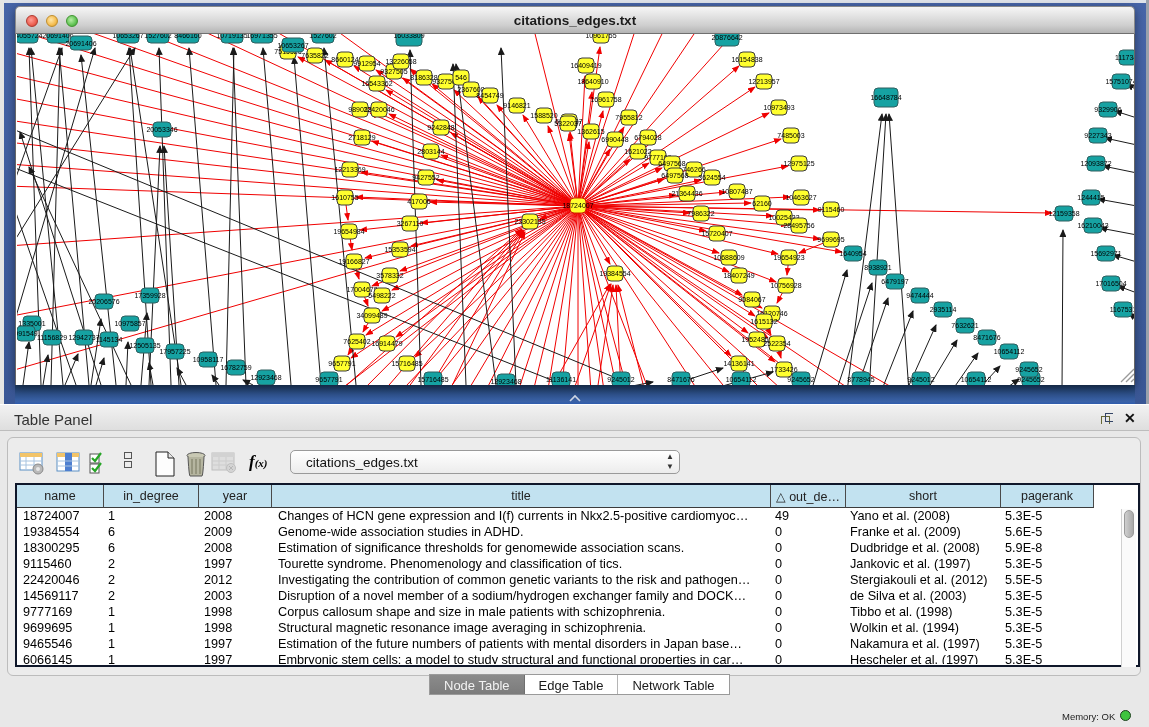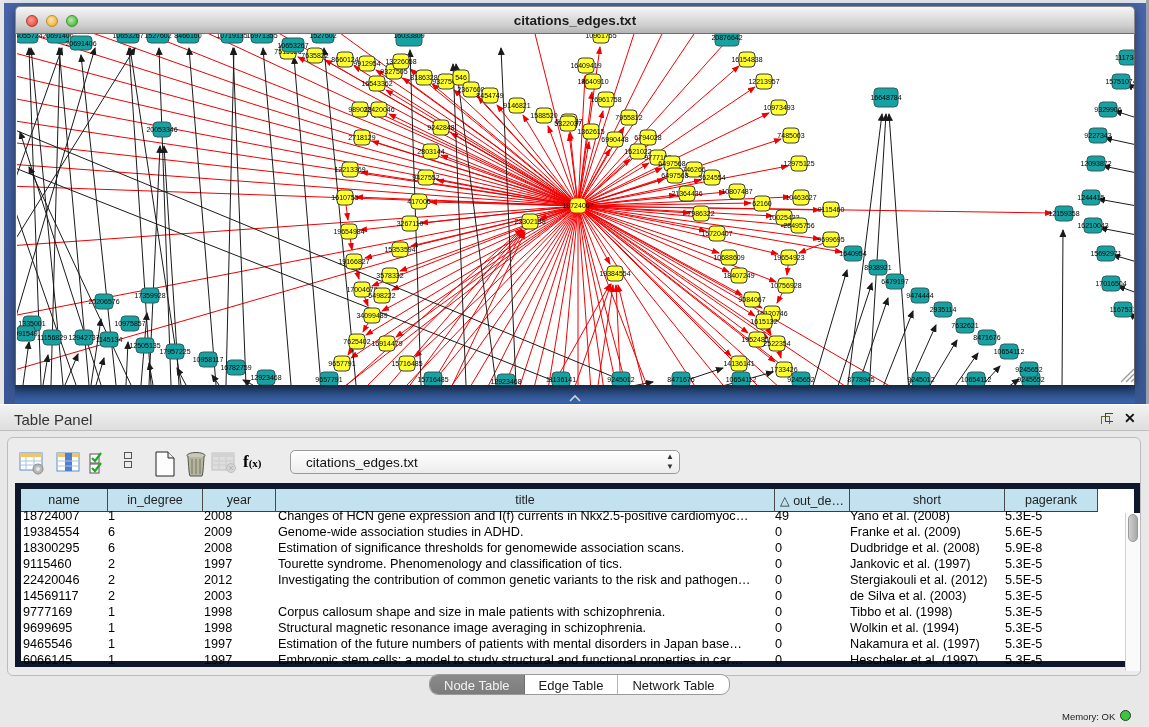--- a/index.html
+++ b/index.html
@@ -21,28 +21,28 @@
 #tpanel{position:absolute;left:0;top:404px;width:1149px;height:323px;background:#e8e8e8}
 #tpheader{position:absolute;left:0;top:0;width:1149px;height:27px;background:linear-gradient(#f2f2f2,#dedede);border-top:1px solid #fff;border-bottom:1px solid #bdbdbd}
 #tpheader .t{position:absolute;left:14px;top:6px;font-size:15px;color:#333}
 #floaticon{position:absolute;left:1101px;top:8px;width:12px;height:11px}
 #closeicon{position:absolute;left:1124px;top:5px;font-size:14px;font-weight:bold;color:#111}
 #container{position:absolute;left:7px;top:33px;width:1134px;height:239px;background:#ececec;border:1px solid #bcbcbc;border-radius:6px}
 .ticon{position:absolute;top:13px}
 #dropdown{position:absolute;left:282px;top:12px;width:390px;height:24px;background:linear-gradient(#fff,#ececec);border:1px solid #9a9a9a;border-radius:5px}
 #dropdown .t{position:absolute;left:15px;top:4px;font-size:13.5px;color:#111}
 #dropdown .ar{position:absolute;left:375px;top:1px;font-size:8px;color:#333;line-height:10px}
-#tablewrap{position:absolute;left:15px;top:79px;width:1125px;height:184px;background:#fff;border:6px solid #0f172a}
+#tablewrap{position:absolute;left:15px;top:79px;width:1125px;height:184px;background:#fff;border:2px solid #0f172a}
 .hcell{position:absolute;top:0;height:23px;background:#c2e2f0;border-right:1px solid #4a4a4a;border-bottom:1px solid #3c3c3c;
  font-size:12.5px;color:#222;text-align:center;padding-top:4px}
 .trow{position:absolute;left:0;width:1100px;height:16px;font-size:12.7px;color:#000;white-space:nowrap}
 .trow span{position:absolute;top:1px}
 #vsb{position:absolute;left:1104px;top:24px;width:15px;height:158px;background:#fafafa;border-left:1px solid #d0d0d0}
 #vsb .th{position:absolute;left:1.5px;top:1px;width:10px;height:28px;background:linear-gradient(90deg,#cfcfcf,#a8a8a8);border:1px solid #9a9a9a;border-radius:6px}
-#tabs{position:absolute;left:429px;top:270px;height:21px;display:flex;border:1px solid #9a9a9a;border-radius:9px;overflow:hidden;background:#fff}
+#tabs{position:absolute;left:429px;top:270px;height:21px;display:flex;border:1px solid #9a9a9a;border-radius:0;overflow:hidden;background:#fff}
 .tab{font-size:13px;padding:3px 14px 0 14px;color:#1a1a1a;border-right:1px solid #b5b5b5;height:21px}
 .tab.sel{background:linear-gradient(#8b8b8b,#7a7a7a);color:#f2f2f2;border-right:1px solid #6f6f6f}
 #mem{position:absolute;left:1062px;top:307px;font-size:9.5px;color:#222}
 #memdot{position:absolute;left:1120px;top:306px;width:11px;height:11px;border-radius:50%;background:#3ec43e;border:1px solid #1d401d}
 .sq{position:absolute;border:1px solid #555;background:transparent}
 </style></head><body>
 <div id="stage">
  <div id="topstrip"></div>
     <div id="leftstrip"></div>
  <div id="bluewrap"></div>
@@ -606,21 +606,21 @@
           <path d="M4 6c0 0 1 19 2 19h12c1 0 2-19 2-19" fill="#b5b5a0" stroke="#555"></path>
           <path d="M8 8v15M12 8v15M16 8v15" stroke="#77775f"></path>
         </svg>
     <svg class="ticon" style="left:203px" width="26" height="24" opacity="0.55">
           <rect x="1" y="2" width="22" height="17" fill="#d4d4d4" stroke="#9a9a9a"></rect>
           <rect x="1" y="2" width="22" height="4" fill="#bdbdbd"></rect>
           <path d="M1 10h22M1 14h22M8 6v13M15 6v13" stroke="#b3b3b3"></path>
           <circle cx="20" cy="17" r="4.5" fill="#c2c2c2" stroke="#9a9a9a"></circle>
           <path d="M18 15l4 4M22 15l-4 4" stroke="#8a8a8a"></path>
         </svg>
-    <div class="ticon" style="left:235px;top:14px;font-family:'Liberation Serif',serif;"><span style="font-size:17px;font-weight:bold">f</span><span style="font-size:11px;font-weight:bold">(x)</span></div>
+    <div class="ticon" style="left:241px;top:14px;font-family:'Liberation Serif',serif;font-style:italic"><span style="font-size:17px;font-weight:bold">f</span><span style="font-size:11px;font-weight:bold">(x)</span></div>
     <div id="dropdown">
           <div class="t">citations_edges.txt</div>
           <div class="ar">▲<br>▼</div>
         </div>
   </div>
   <div id="tablewrap">
     <div class="hcell" style="left:0;width:87px">name</div>
     <div class="hcell" style="left:87px;width:95px">in_degree</div>
     <div class="hcell" style="left:182px;width:73px">year</div>
     <div class="hcell" style="left:255px;width:499px">title</div>
@@ -674,20 +674,21 @@
           <span style="left:204px">2012</span>
           <span style="left:278px">Investigating the contribution of common genetic variants to the risk and pathogen…</span>
           <span style="left:775px">0</span>
           <span style="left:850px">Stergiakouli et al. (2012)</span>
           <span style="left:1005px">5.5E-5</span>
         </div>
         <div class="trow" style="top:184px">
           <span style="left:23px">14569117</span>
           <span style="left:108px">2</span>
           <span style="left:204px">2003</span>
+          <span style="left:278px">Disruption of a novel member of a sodium/hydrogen exchanger family and DOCK…</span>
           <span style="left:775px">0</span>
           <span style="left:850px">de Silva et al. (2003)</span>
           <span style="left:1005px">5.3E-5</span>
         </div>
         <div class="trow" style="top:200px">
           <span style="left:23px">9777169</span>
           <span style="left:108px">1</span>
           <span style="left:204px">1998</span>
           <span style="left:278px">Corpus callosum shape and size in male patients with schizophrenia.</span>
           <span style="left:775px">0</span>

